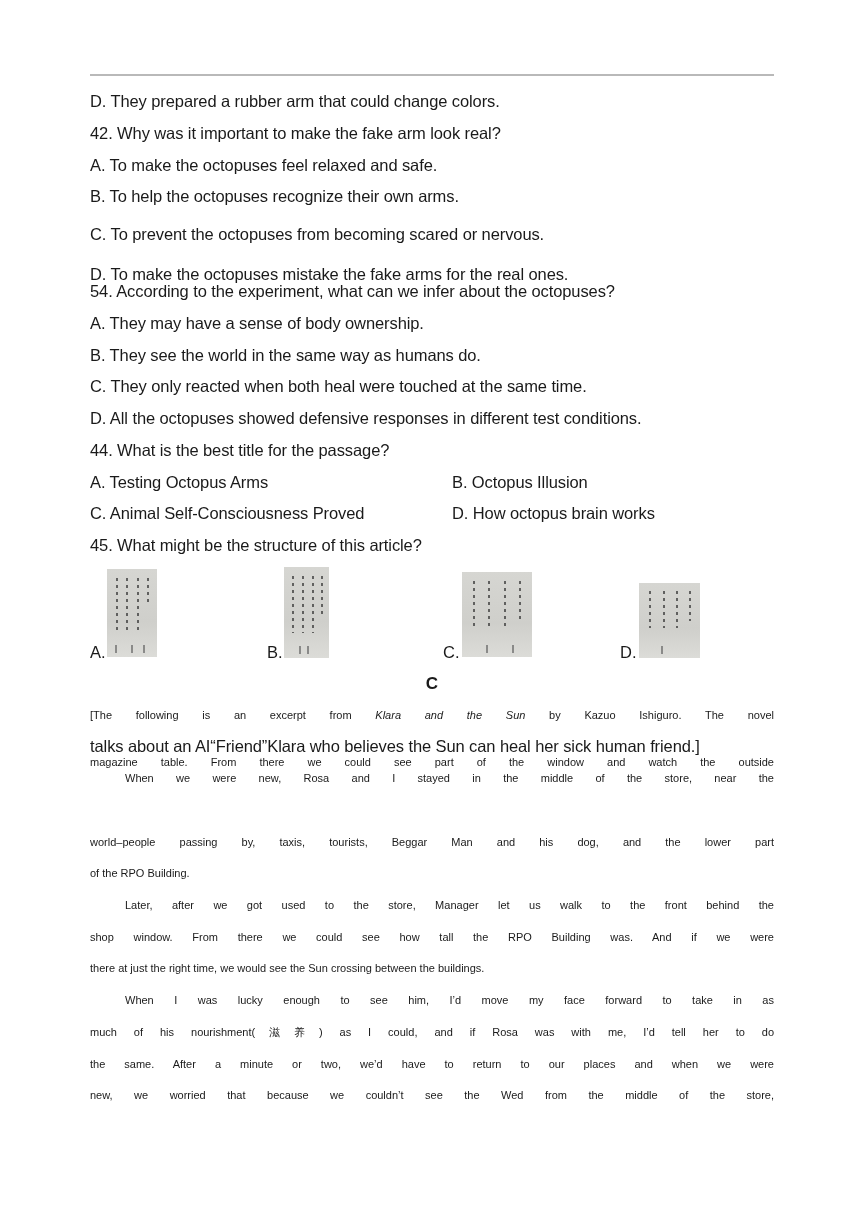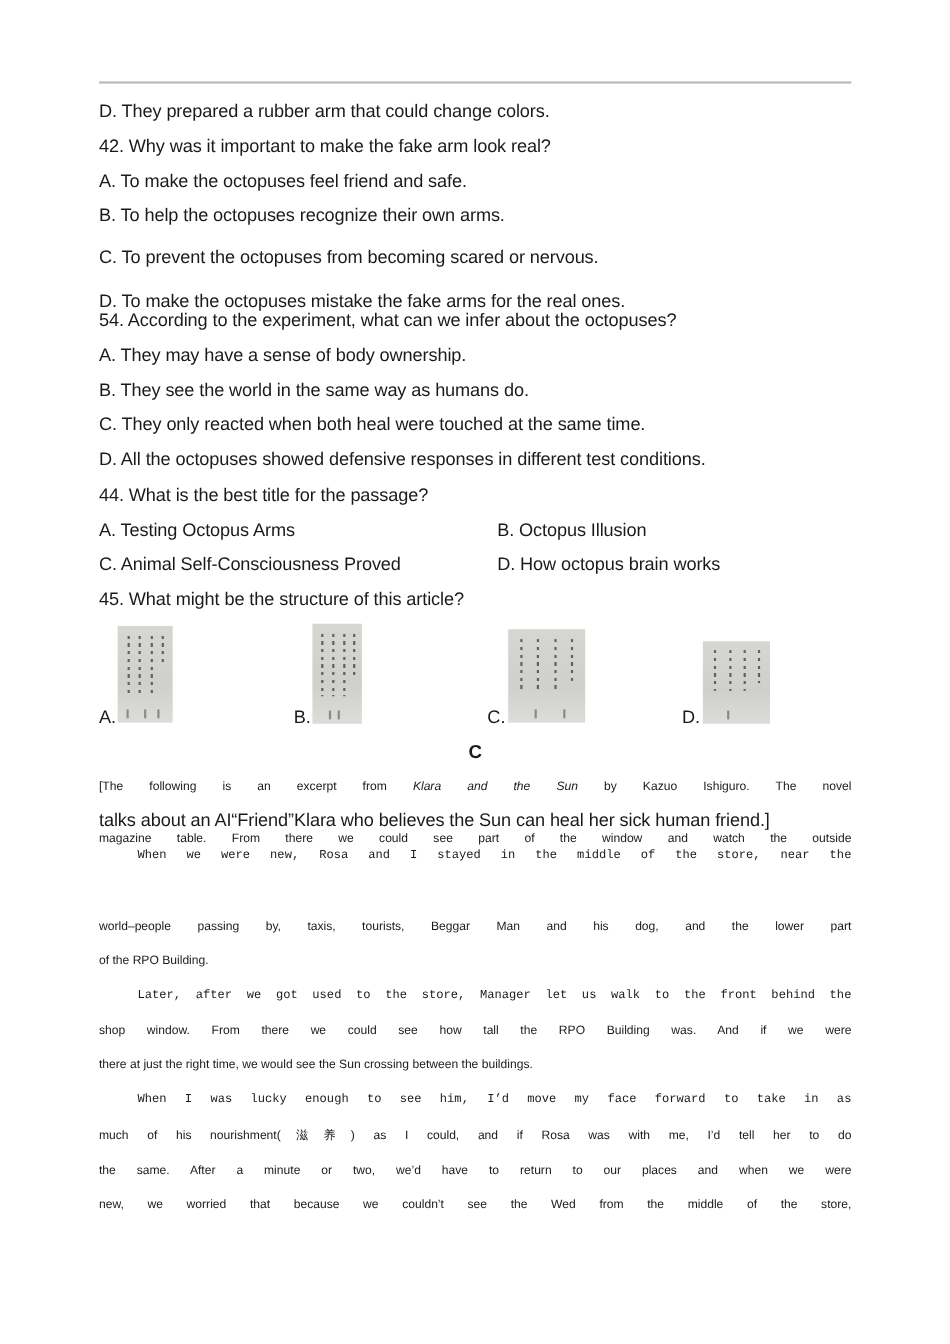--- a/index.html
+++ b/index.html
@@ -15,21 +15,21 @@
   .line {
     position: absolute; left: 90px; font-size: 16.5px; line-height: 20px;
     white-space: nowrap; letter-spacing: -0.1px;
   }
   .col2 { left: 452px; }
   .justify {
     position: absolute; left: 90px; width: 684px; font-size: 11px; line-height: 20px;
     text-align: justify; text-align-last: justify; white-space: nowrap;
   }
   .justify.last { text-align-last: left; }
-  .indent { padding-left: 35px; box-sizing: border-box; font-family: Liberation Mono, monospace; }
+  .indent { padding-left: 35px; box-sizing: border-box; }
   .section-letter {
     position: absolute; left: 0; width: 864px; text-align: center; top: 674px;
     font-size: 17px; font-weight: bold; line-height: 20px;
   }
   .opt-label {
     position: absolute; font-size: 16.5px; line-height: 20px;
   }
   .thumb {
     position: absolute; background: linear-gradient(180deg, #d6d6d2 0%, #cfcfcb 60%, #dcdcd8 100%);
     overflow: hidden;
@@ -45,21 +45,21 @@
   i.title { font-style: italic; }
 </style>
 </head>
 <body>
 
 <div class="rule"></div>
 
 <div class="line" style="top:91px">D. They prepared a rubber arm that could change colors.</div>
 
 <div class="line" style="top:123px">42. Why was it important to make the fake arm look real?</div>
-<div class="line" style="top:155px">A. To make the octopuses feel friend and safe.</div>
+<div class="line" style="top:155px">A. To make the octopuses feel relaxed and safe.</div>
 <div class="line" style="top:186px">B. To help the octopuses recognize their own arms.</div>
 <div class="line" style="top:224px">C. To prevent the octopuses from becoming scared or nervous.</div>
 <div class="line" style="top:264px">D. To make the octopuses mistake the fake arms for the real ones.</div>
 
 <div class="line" style="top:281px">54. According to the experiment, what can we infer about the octopuses?</div>
 <div class="line" style="top:313px">A. They may have a sense of body ownership.</div>
 <div class="line" style="top:345px">B. They see the world in the same way as humans do.</div>
 <div class="line" style="top:376px">C. They only reacted when both heal were touched at the same time.</div>
 <div class="line" style="top:408px">D. All the octopuses showed defensive responses in different test conditions.</div>
 

